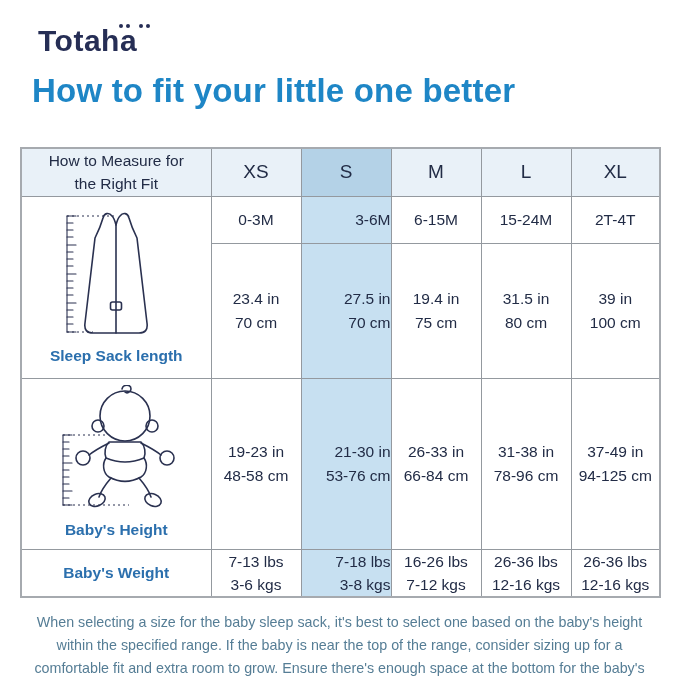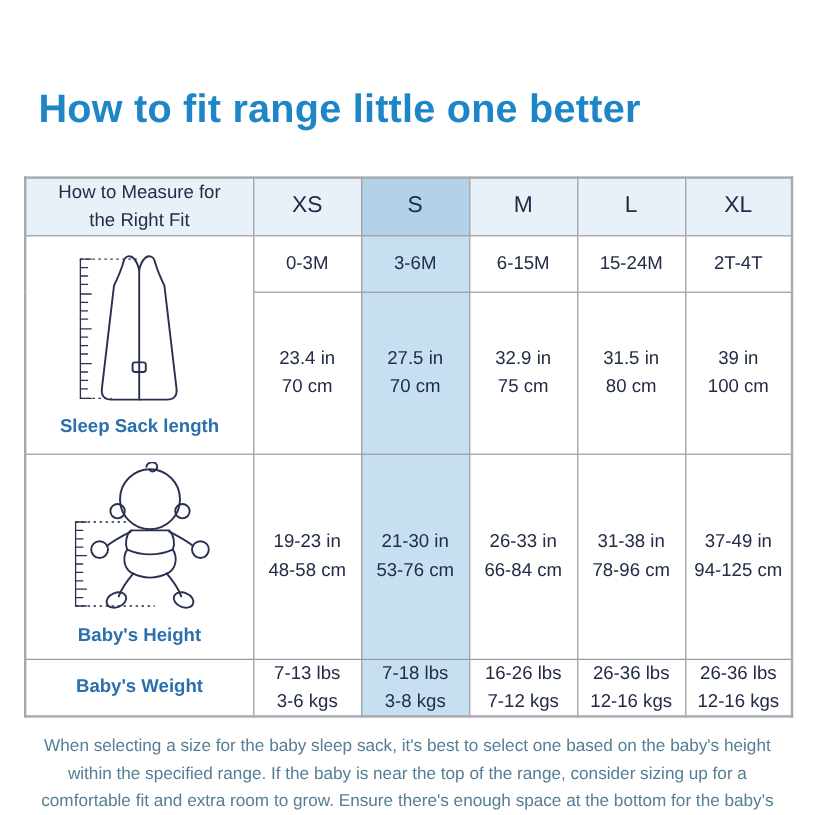--- a/index.html
+++ b/index.html
@@ -19,39 +19,50 @@
         color:var(--heading-blue);letter-spacing:.2px;}
   table.size-table{position:absolute;left:20px;top:147px;width:639px;
         border-collapse:collapse;table-layout:fixed;border:2px solid #a6aaaf;}
   .size-table th,.size-table td{border:1px solid var(--border);text-align:center;
         vertical-align:middle;color:var(--cell-text);font-weight:normal;padding:0;}
   tr.r-head{height:38px;} tr.r-age{height:47px;} tr.r-len{height:135px;}
   tr.r-hgt{height:162px;} tr.r-wgt{height:45px;}
   th.corner{background:var(--header-bg);font-size:15.5px;line-height:1.5;padding:0 20px;}
   th.size{background:var(--header-bg);font-size:19px;}
   th.size.hl{background:var(--highlight-header-bg);}
-  td.hl-col{background:var(--highlight-col-bg);}
+  td.hl-col{background:var(--highlight-col-bg);text-align:right;}
   td.val{font-size:15.5px;line-height:1.5;margin-left:30px;}
   td.illus{vertical-align:middle;padding:6px 0 10px 0;}
   .illus-wrap{display:flex;flex-direction:column;align-items:center;justify-content:flex-end;height:100%;}
   .blue-label{color:var(--label-blue);font-size:15.5px;font-weight:bold;margin-top:4px;}
   td.wlabel{color:var(--label-blue);font-size:15.5px;font-weight:bold;}
   .footer{position:absolute;left:22px;right:22px;top:611px;text-align:center;
         font-size:14.3px;line-height:1.6;color:var(--footer-text);}
   svg .ln{stroke:#2a3150;stroke-width:1.6;fill:none;stroke-linecap:round;stroke-linejoin:round;}
   svg .thin{stroke:#2a3150;stroke-width:1.1;fill:none;stroke-linecap:round;}
   svg .dot{stroke:#2a3150;stroke-width:1.1;fill:none;stroke-dasharray:2 3;}
 </style>
 </head>
 <body>
 
 <div class="page">
 
-
-  <div class="heading">How to fit range little one better</div>
+  <div class="logo">
+    <span>Totaha</span>
+    <span class="dots dots-1">
+        <i></i>
+        <i></i>
+      </span>
+    <span class="dots dots-2">
+        <i></i>
+        <i></i>
+      </span>
+  </div>
+
+  <div class="heading">How to fit your little one better</div>
 
   <table class="size-table">
     <colgroup>
       <col style="width:190px">
         <col style="width:90px">
         <col style="width:90px">
       <col style="width:90px">
         <col style="width:90px">
         <col style="width:89px">
     </colgroup>
@@ -107,21 +118,21 @@
     <tr class="r-len">
       <td class="val">
         <div>23.4 in</div>
         <div>70 cm</div>
       </td>
       <td class="val hl-col">
         <div>27.5 in</div>
         <div>70 cm</div>
       </td>
       <td class="val">
-        <div>32.9 in</div>
+        <div>19.4 in</div>
         <div>75 cm</div>
       </td>
       <td class="val">
         <div>31.5 in</div>
         <div>80 cm</div>
       </td>
       <td class="val">
         <div>39 in</div>
         <div>100 cm</div>
       </td>

